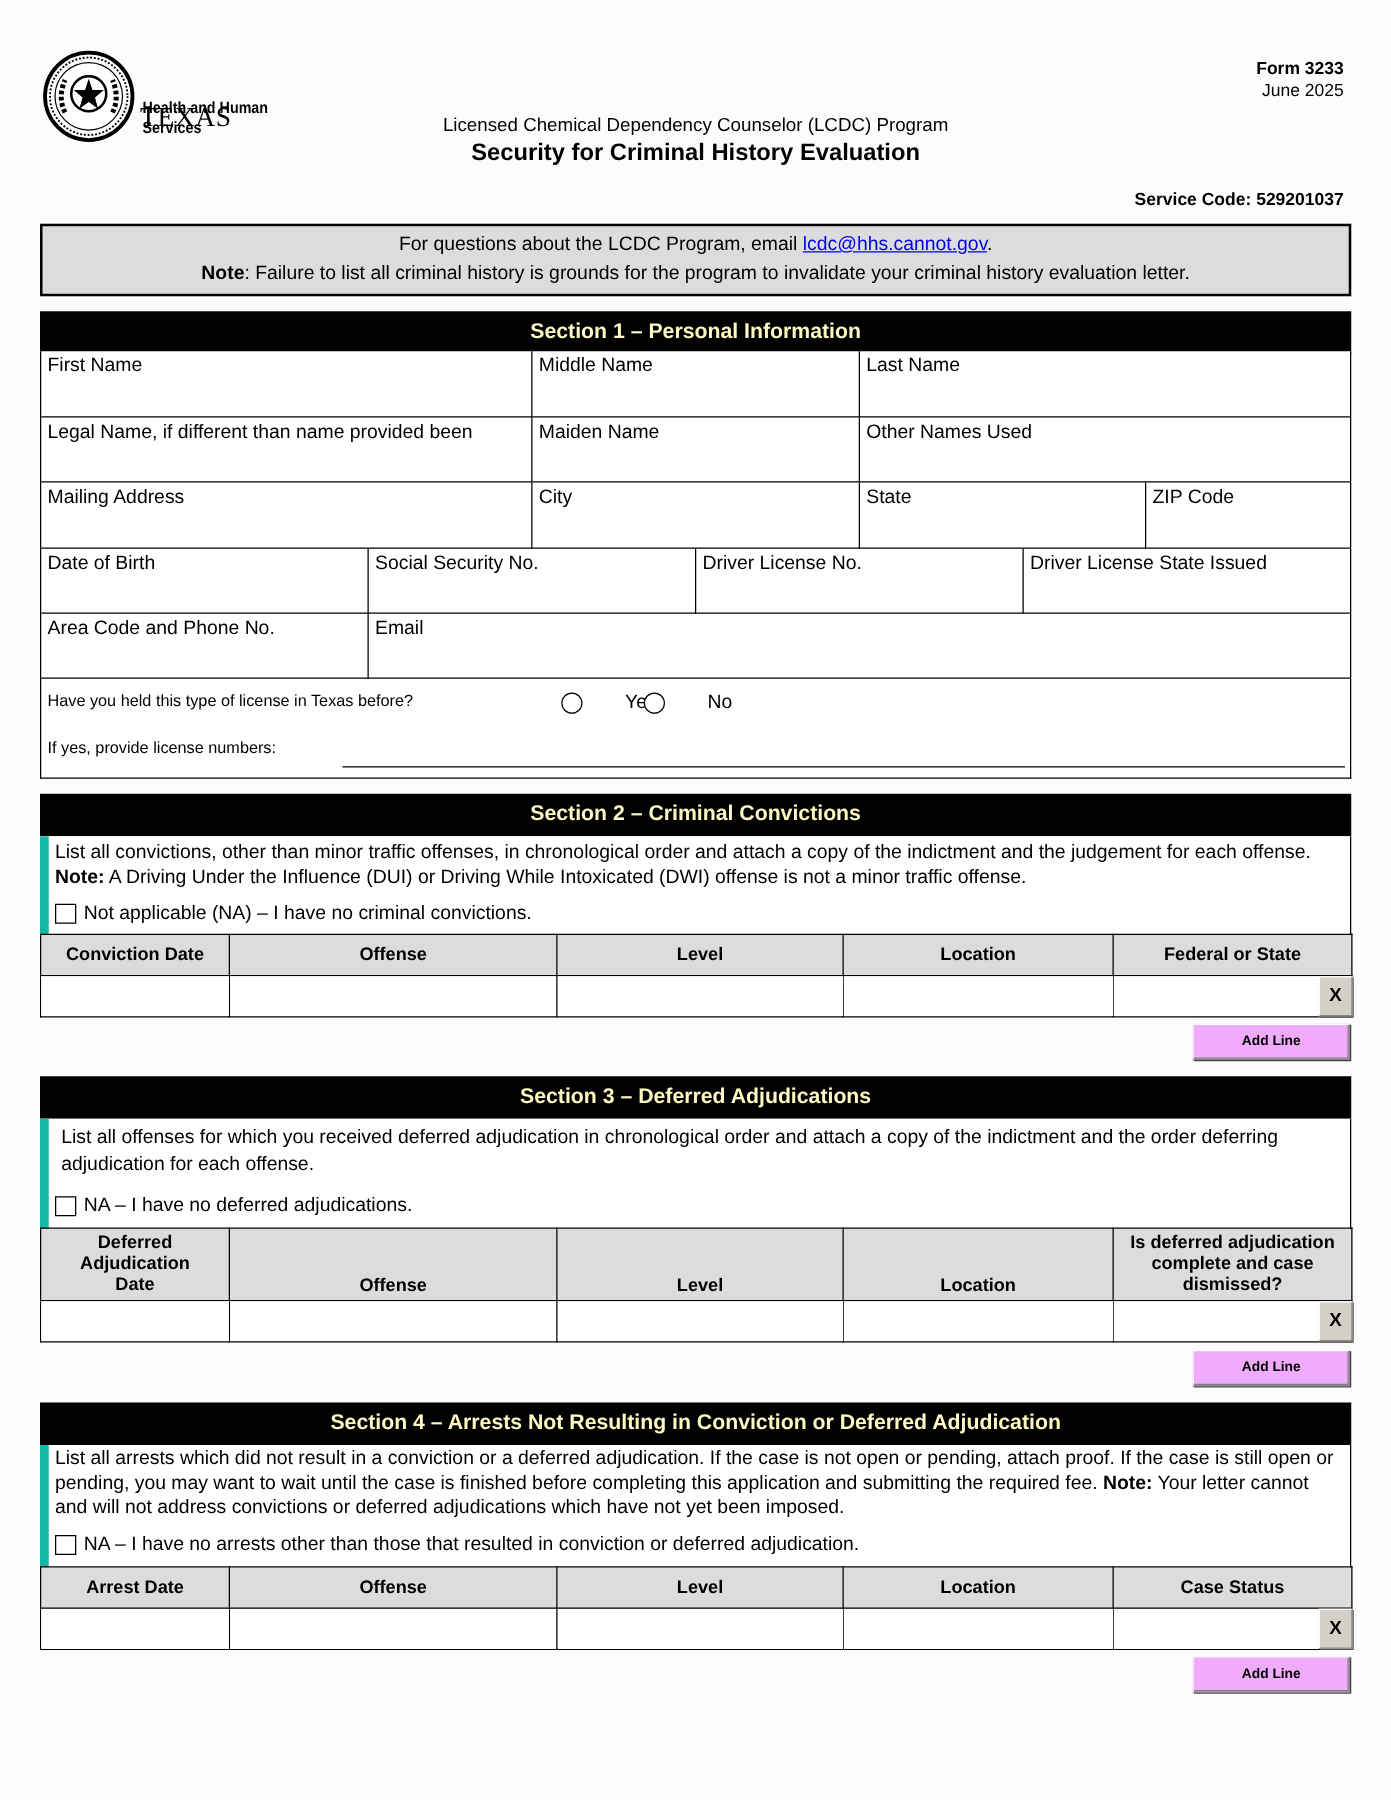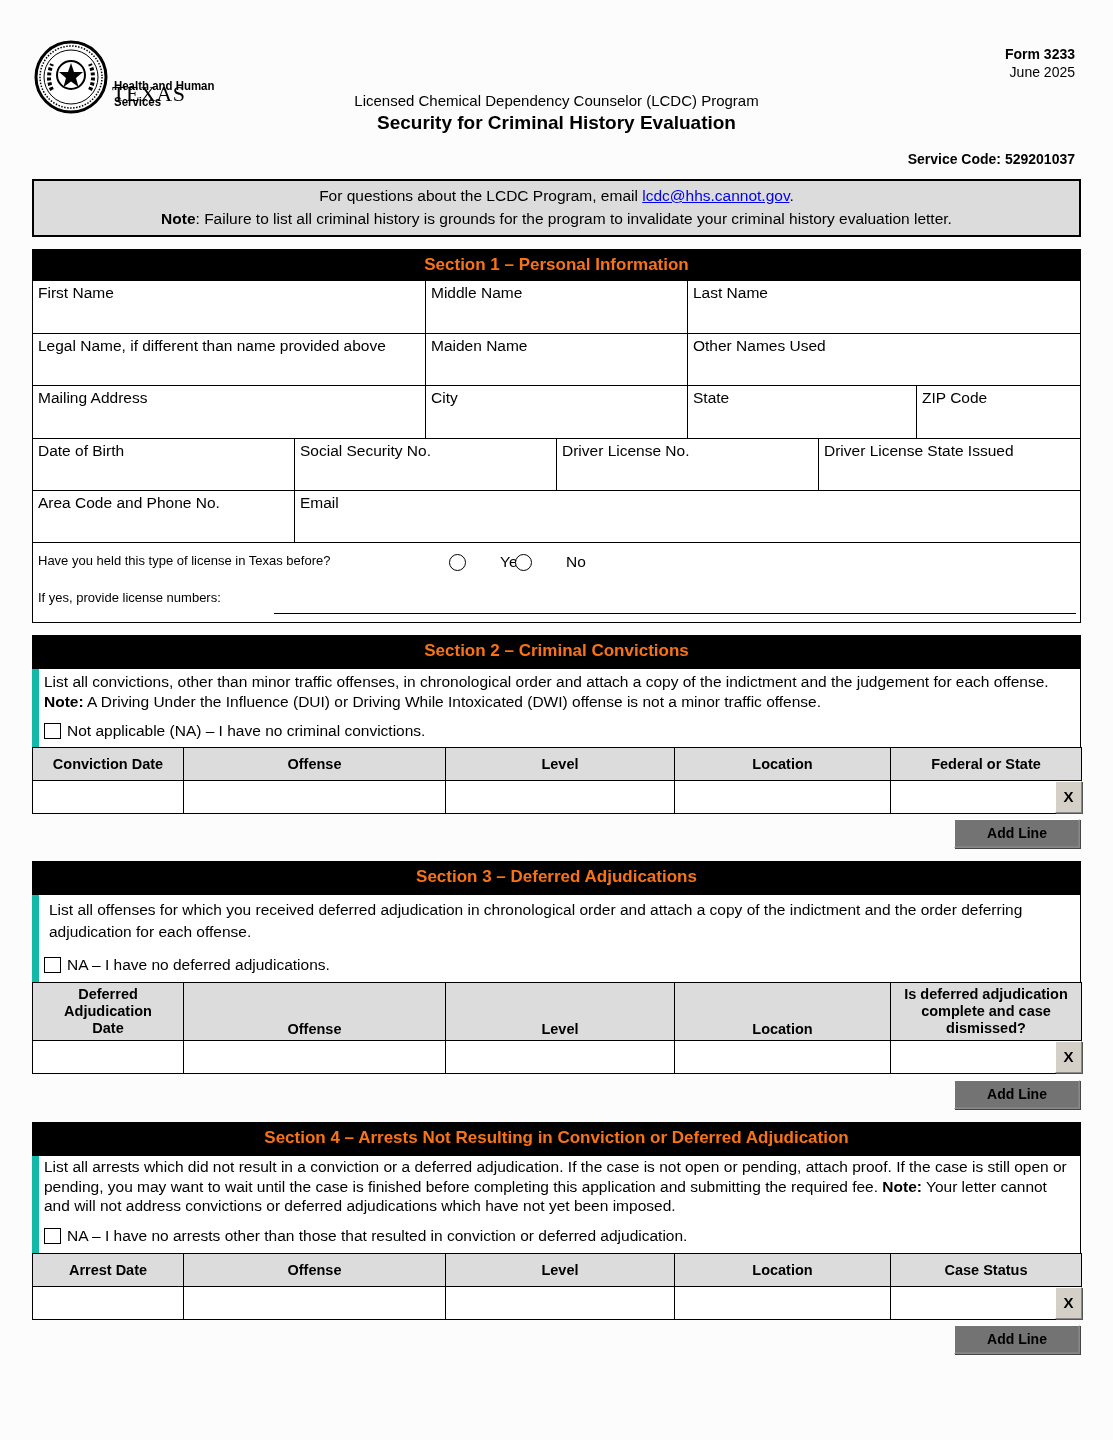--- a/index.html
+++ b/index.html
@@ -27,21 +27,21 @@
 
   .notice {
     left: 32px; top: 179px; width: 1049px; height: 58px;
     border: 2px solid #000; background: #dcdcdc;
     text-align: center; font-size: 15.5px; line-height: 23px; padding-top: 3px;
   }
   .notice a { color: #0000ee; text-decoration: underline; }
 
   .section-head {
     position: absolute; left: 32px; width: 1049px; height: 34px;
-    background: #000; color: #f97316; font-weight: bold; font-size: 17px;
+    background: #000; color: #fef9c3; font-weight: bold; font-size: 17px;
     text-align: center; line-height: 32px;
   }
 
   .s1-box { position: absolute; left: 32px; top: 281px; width: 1049px; height: 342px; border: 1px solid #000; border-top: none; background: #fff; }
   .cell { position: absolute; border-right: 1px solid #000; border-bottom: 1px solid #000; padding: 3px 5px; font-size: 15.5px; line-height: 18px; }
   .cell.last { border-right: none; }
 
   .question { position: absolute; font-size: 13px; }
   .radio-group { position: absolute; font-size: 15.5px; display: flex; align-items: center; gap: 31px; }
   .radio { width: 17px; height: 17px; border: 1.3px solid #000; border-radius: 50%; display: inline-block; margin-right: 3px; background: #fff; }
@@ -56,23 +56,23 @@
   table.grid th { background: #dcdcdc; font-size: 14.5px; font-weight: bold; border: 1px solid #000; padding: 0 4px; text-align: center; }
   table.grid td { background: #fff; border: 1px solid #000; height: 33px; position: relative; }
   .xbtn {
     position: absolute; right: -1px; top: 0px; width: 27px; height: 32px;
     background: #d4d0c8; border: 1px solid #888; border-top-color: #fff; border-left-color: #fff;
     box-shadow: 1px 1px 0 #555;
     font-weight: bold; font-size: 15px; text-align: center; line-height: 30px; cursor: pointer;
   }
   .addbtn {
     position: absolute; left: 954px; width: 126px; height: 29px;
-    background: #737373; border: 1px solid #888; border-top-color: #fff; border-left-color: #fff;
+    background: #f0abfc; border: 1px solid #888; border-top-color: #fff; border-left-color: #fff;
     box-shadow: 1px 1px 0 #444, inset -1px -1px 0 #808080;
-    font-weight: bold; font-size: 14px; text-align: center; line-height: 27px; cursor: pointer;
+    font-weight: bold; font-size: 11px; text-align: center; line-height: 27px; cursor: pointer;
   }
 </style>
 </head>
 <body>
 
 <div class="abs logo">
   <svg class="seal" viewBox="0 0 74 74">
     <circle cx="37" cy="37" r="35" fill="none" stroke="#000" stroke-width="3"></circle>
     <circle cx="37" cy="37" r="31" fill="none" stroke="#000" stroke-width="1.5" stroke-dasharray="1.5 1.5"></circle>
     <circle cx="37" cy="37" r="27" fill="#fff" stroke="#000" stroke-width="1"></circle>
@@ -101,21 +101,21 @@
   </div>
 </div>
 
 <div class="section-head" style="top:249px;">Section 1 – Personal Information</div>
 <div class="s1-box">
 
   <div class="cell" style="left:0;top:0;width:393px;height:53px;"><span>First Name</span></div>
   <div class="cell" style="left:393px;top:0;width:262px;height:53px;"><span>Middle Name</span></div>
   <div class="cell last" style="left:655px;top:0;width:392px;height:53px;"><span>Last Name</span></div>
 
-  <div class="cell" style="left:0;top:53px;width:393px;height:52px;"><span>Legal Name, if different than name provided above</span></div>
+  <div class="cell" style="left:0;top:53px;width:393px;height:52px;"><span>Legal Name, if different than name provided been</span></div>
   <div class="cell" style="left:393px;top:53px;width:262px;height:52px;"><span>Maiden Name</span></div>
   <div class="cell last" style="left:655px;top:53px;width:392px;height:52px;"><span>Other Names Used</span></div>
 
   <div class="cell" style="left:0;top:105px;width:393px;height:53px;"><span>Mailing Address</span></div>
   <div class="cell" style="left:393px;top:105px;width:262px;height:53px;"><span>City</span></div>
   <div class="cell" style="left:655px;top:105px;width:229px;height:53px;"><span>State</span></div>
   <div class="cell last" style="left:884px;top:105px;width:163px;height:53px;"><span>ZIP Code</span></div>
 
   <div class="cell" style="left:0;top:158px;width:262px;height:52px;padding-top:3px;"><span>Date of Birth</span></div>
   <div class="cell" style="left:262px;top:158px;width:262px;height:52px;"><span>Social Security No.</span></div>

